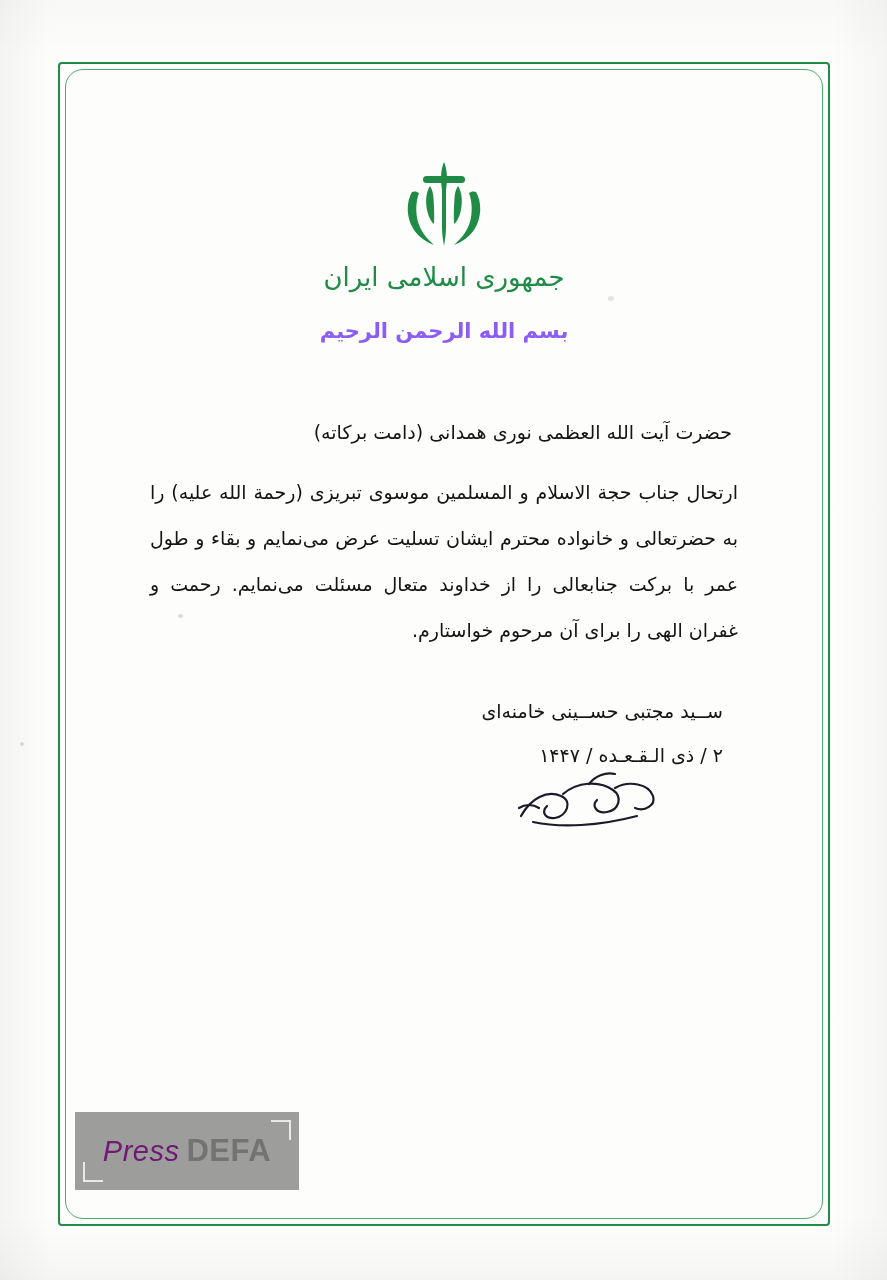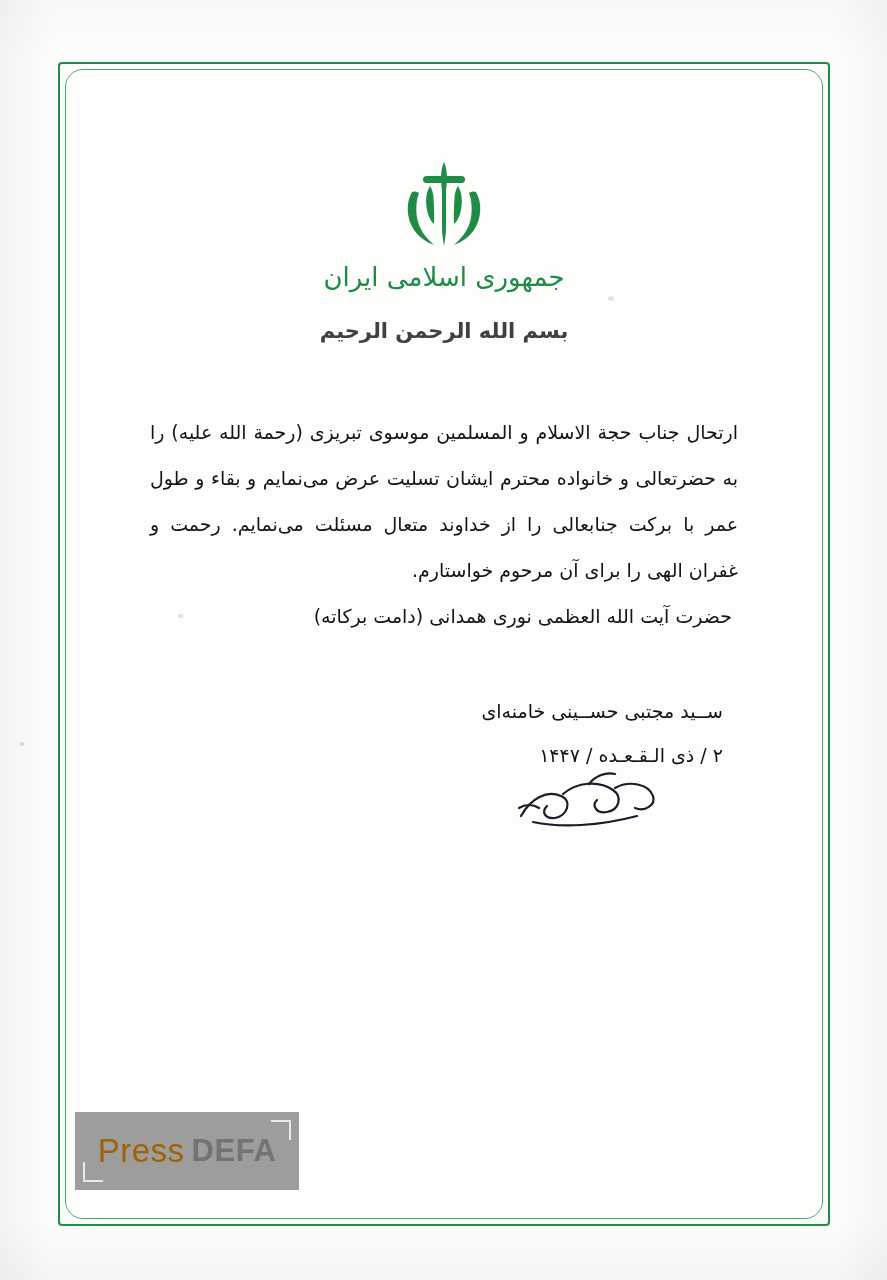--- a/index.html
+++ b/index.html
@@ -77,21 +77,21 @@
 
   
   #basmala {
     position: absolute;
     top: 255px;
     right: 140px;
     left: 140px;
     text-align: center;
     font-size: 21px;
     font-weight: bold;
-    color: #404040;
+    color: #8b5cf6;
     direction: rtl;
     font-family: "DejaVu Sans", sans-serif;
   }
 
   
   #letter-body {
     position: absolute;
     top: 345px;
     right: 90px;
     left: 90px;
@@ -173,23 +173,24 @@
   }
   #watermark-defa {
     font-family: "Liberation Sans", sans-serif;
     font-weight: bold;
     font-size: 31px;
     color: #737373;
     letter-spacing: 0.5px;
   }
   #watermark-press {
     font-family: "Liberation Sans", sans-serif;
-    font-size: 33px;
-    color: #a16207;
+    font-size: 29px;
+    color: #701a75;
     letter-spacing: 0.5px;
+    font-style: italic;
   }
 
   
   .scan-speck {
     position: absolute;
     background: rgba(120,120,130,0.25);
     border-radius: 50%;
     pointer-events: none;
   }
 </style>
@@ -224,22 +225,22 @@
             <rect x="33" y="20" width="42" height="7" rx="3.5"></rect>
           </g>
         </svg>
       </span>
       <div id="org-name">جمهوری اسلامی ایران</div>
     </div>
 
     <div id="basmala">بسم الله الرحمن الرحيم</div>
 
     <div id="letter-body">
+      <p id="salutation">حضرت آیت الله العظمی نوری همدانی (دامت برکاته)</p>
       <p id="main-paragraph">ارتحال جناب حجة الاسلام و المسلمین موسوی تبریزی (رحمة الله علیه) را به حضرتعالی و خانواده محترم ایشان تسلیت عرض می‌نمایم و بقاء و طول عمر با برکت جنابعالی را از خداوند متعال مسئلت می‌نمایم. رحمت و غفران الهی را برای آن مرحوم خواستارم.</p>
-      <p id="salutation">حضرت آیت الله العظمی نوری همدانی (دامت برکاته)</p>
     </div>
 
     <div id="signature-block">
       <div id="signer-name">ســید مجتبی حســینی خامنه‌ای</div>
       <div id="date-line-2">۲ / ذی الـقـعـده / ۱۴۴۷</div>
     </div>
 
     <div id="signature-mark">
       <svg width="170" height="90" viewBox="0 0 170 90" xmlns="http://www.w3.org/2000/svg">
         <g fill="none" stroke="#1b1b2b" stroke-width="2.2" stroke-linecap="round" stroke-linejoin="round">

